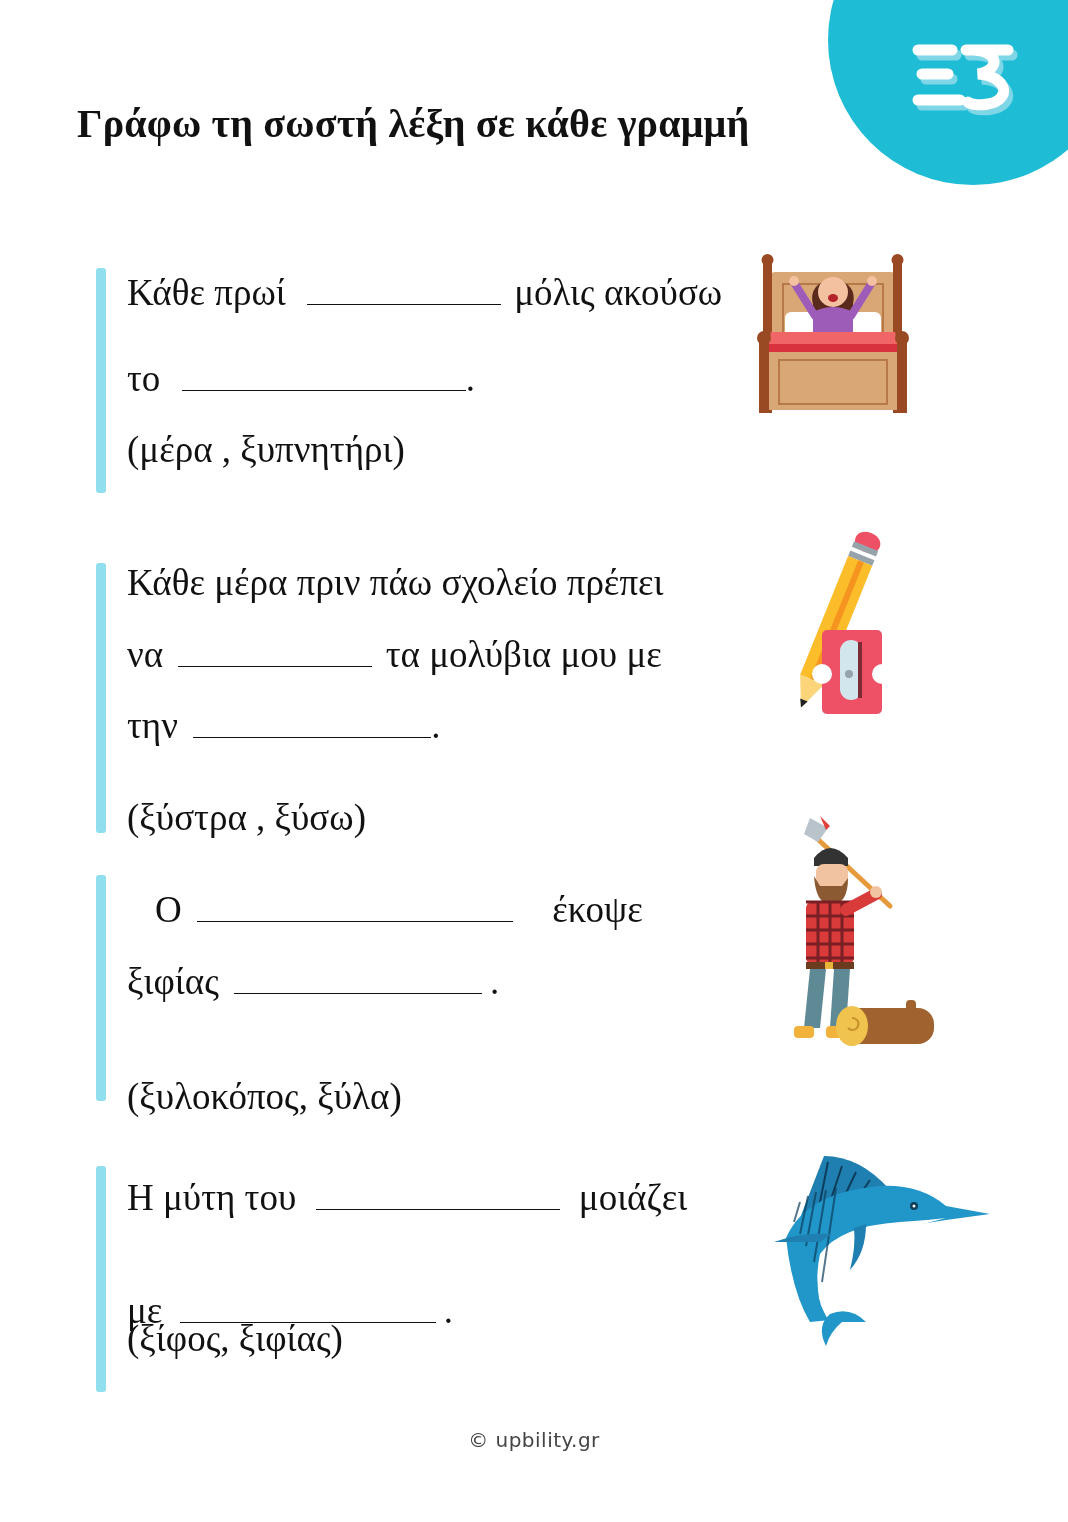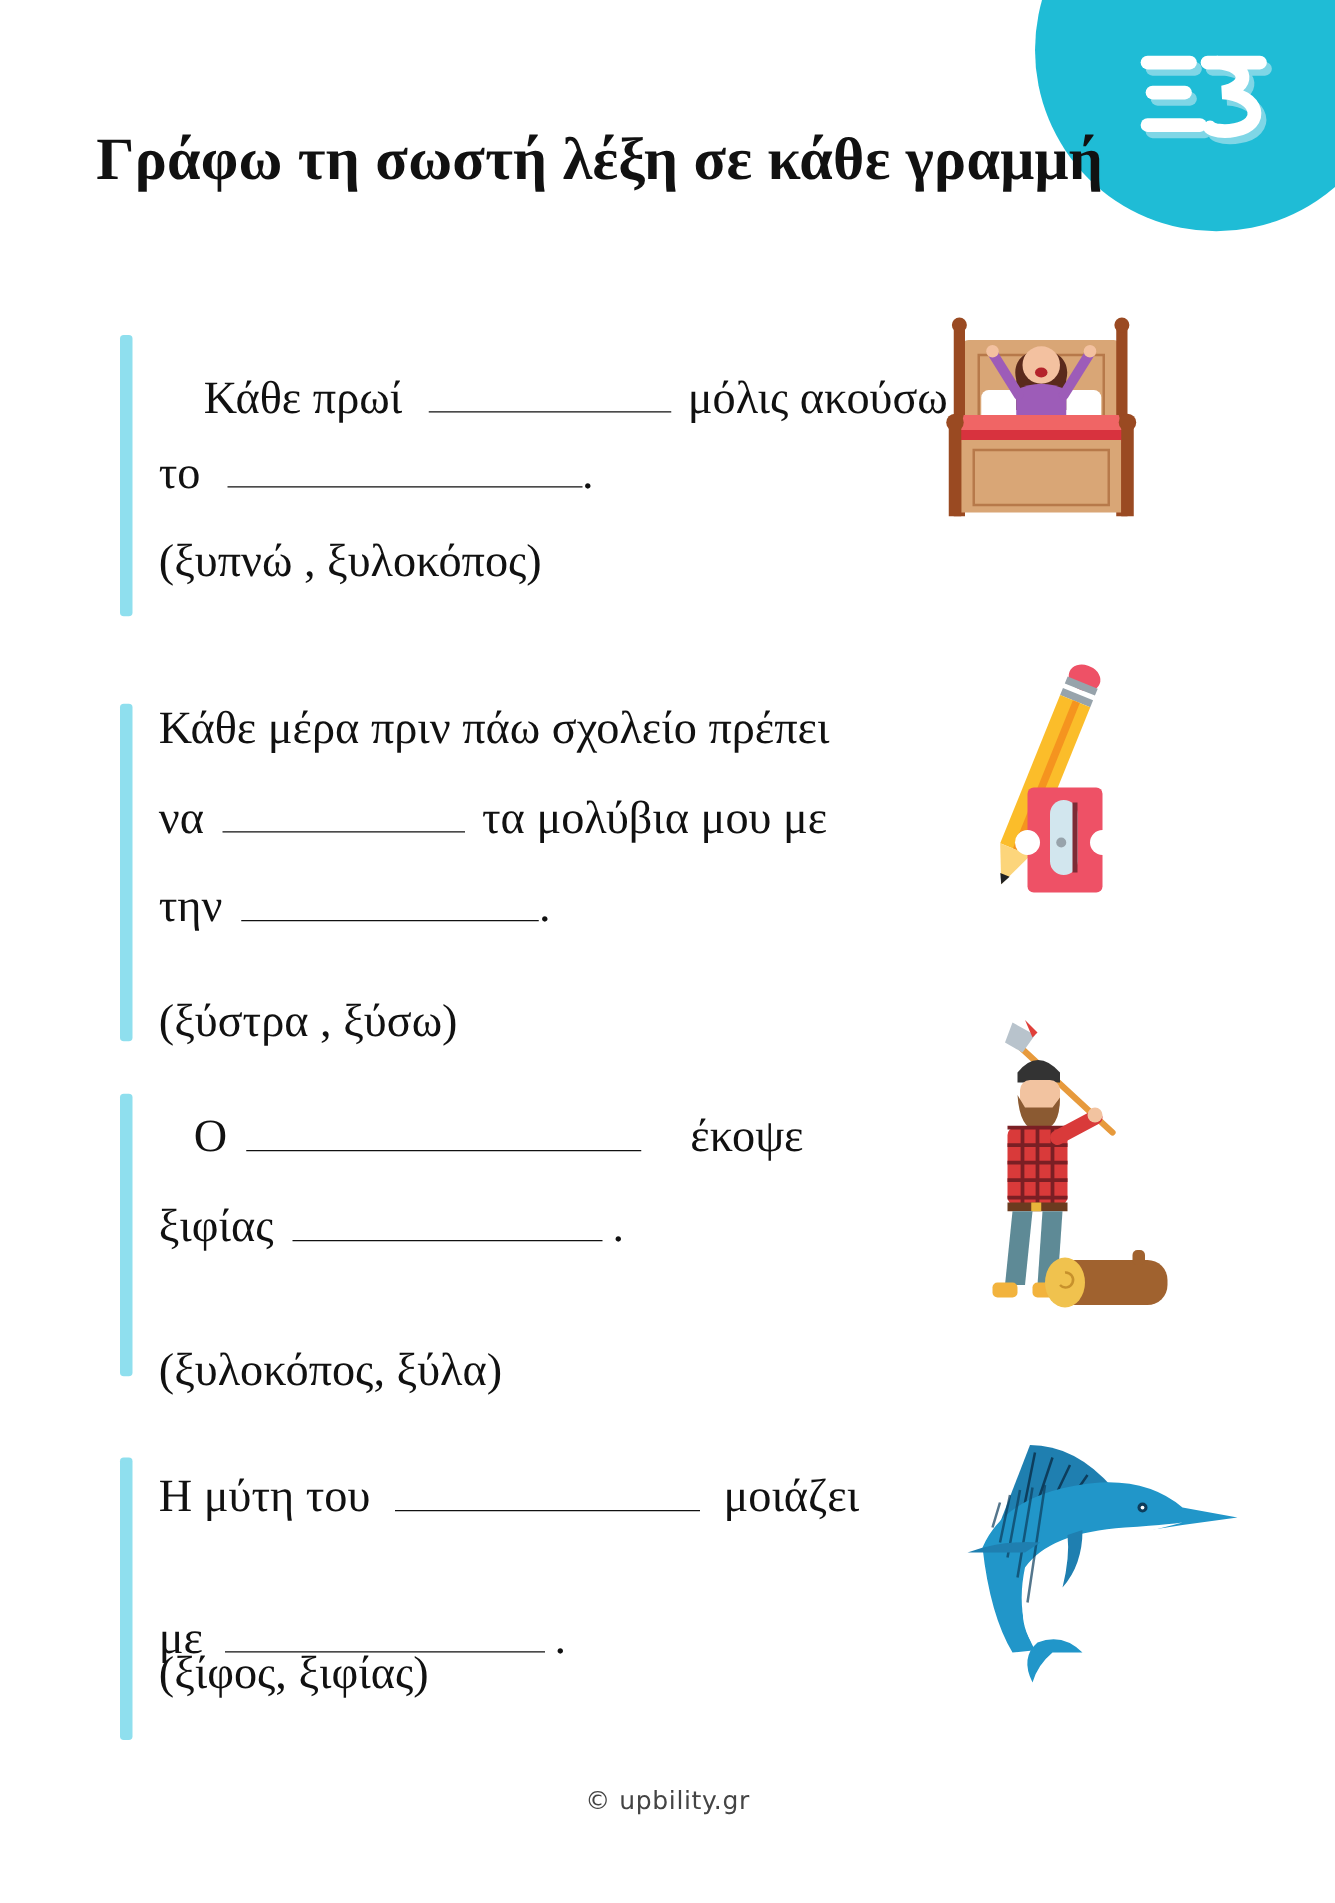--- a/index.html
+++ b/index.html
@@ -1,21 +1,21 @@
 <!DOCTYPE html>
 <html><head>
 <meta charset="utf-8">
 <style>
   html, body { margin: 0; padding: 0; background: #ffffff; }
   body { width: 1068px; height: 1522px; position: relative; overflow: hidden;
          font-family: "Liberation Serif", "DejaVu Serif", serif; color: #111; }
   .logo-circle { position: absolute; left: 828px; top: -105px; width: 290px; height: 290px;
                  border-radius: 50%; background: #1fbcd6; }
   .logo-glyph { position: absolute; left: 908px; top: 38px; width: 120px; height: 90px; }
-  .title { position: absolute; left: 77px; top: 100px; font-size: 48px; font-weight: bold;
+  .title { position: absolute; left: 77px; top: 100px; font-size: 40px; font-weight: bold;
            letter-spacing: 0.2px; white-space: nowrap; }
   .card-bar { position: absolute; left: 96px; width: 10px; background: #8fdfee; border-radius: 3px; }
   .line { position: absolute; left: 127px; font-size: 37px; white-space: nowrap; height: 44px; line-height: 44px; }
   .blank { display: inline-block; border-bottom: 1.6px solid #111; height: 30px; vertical-align: baseline; margin: 0 4px; }
   .pic { position: absolute; }
   .footer { position: absolute; left: 0; width: 1068px; top: 1428px; text-align: center;
             font-family: "DejaVu Sans", sans-serif; font-size: 20px; color: #444; letter-spacing: 0.5px; }
 </style>
 </head>
 <body>
@@ -34,30 +34,30 @@
       <line x1="14" y1="36" x2="40" y2="36"></line>
       <line x1="10" y1="62" x2="52" y2="62"></line>
       <path d="M58 12 H100 M66 12 C92 14 92 32 70 36 C100 38 104 62 80 66 C70 68 62 66 60 64"></path>
     </g>
   </g>
 </svg>
 
 <div class="title">Γράφω τη σωστή λέξη σε κάθε γραμμή</div>
 
 <div class="card-bar" style="top:268px;height:225px;"></div>
-<div class="line" style="top:297px;margin-left:36px;">
+<div class="line" style="top:271px;">
   <span>Κάθε πρωί</span>
   <span class="blank" style="width:194px;margin-left:12px;"></span>
   <span>μόλις ακούσω</span>
 </div>
 <div class="line" style="top:357px;">
   <span>το</span>
   <span class="blank" style="width:284px;margin-left:12px;margin-right:0;"></span><span>.</span>
 </div>
-<div class="line" style="top:428px;">(ξυπνώ , ξυλοκόπος)</div>
+<div class="line" style="top:428px;">(μέρα , ξυπνητήρι)</div>
 
 <svg class="pic" style="left:755px;top:252px;" width="156" height="164" viewBox="0 0 156 164">
   <rect x="14" y="20" width="128" height="80" rx="6" fill="#d9a676"></rect>
   <rect x="28" y="32" width="100" height="60" fill="none" stroke="#b7794a" stroke-width="2"></rect>
   <rect x="8" y="6" width="9" height="155" fill="#9a4a22"></rect>
   <rect x="138" y="6" width="9" height="155" fill="#9a4a22"></rect>
   <circle cx="12.5" cy="8" r="6" fill="#9a4a22"></circle>
   <circle cx="142.5" cy="8" r="6" fill="#9a4a22"></circle>
   <rect x="30" y="60" width="96" height="30" rx="6" fill="#fff"></rect>
   <path d="M58 52 C50 20 106 20 98 52 L98 76 L58 76 Z" fill="#5a2a1c"></path>

